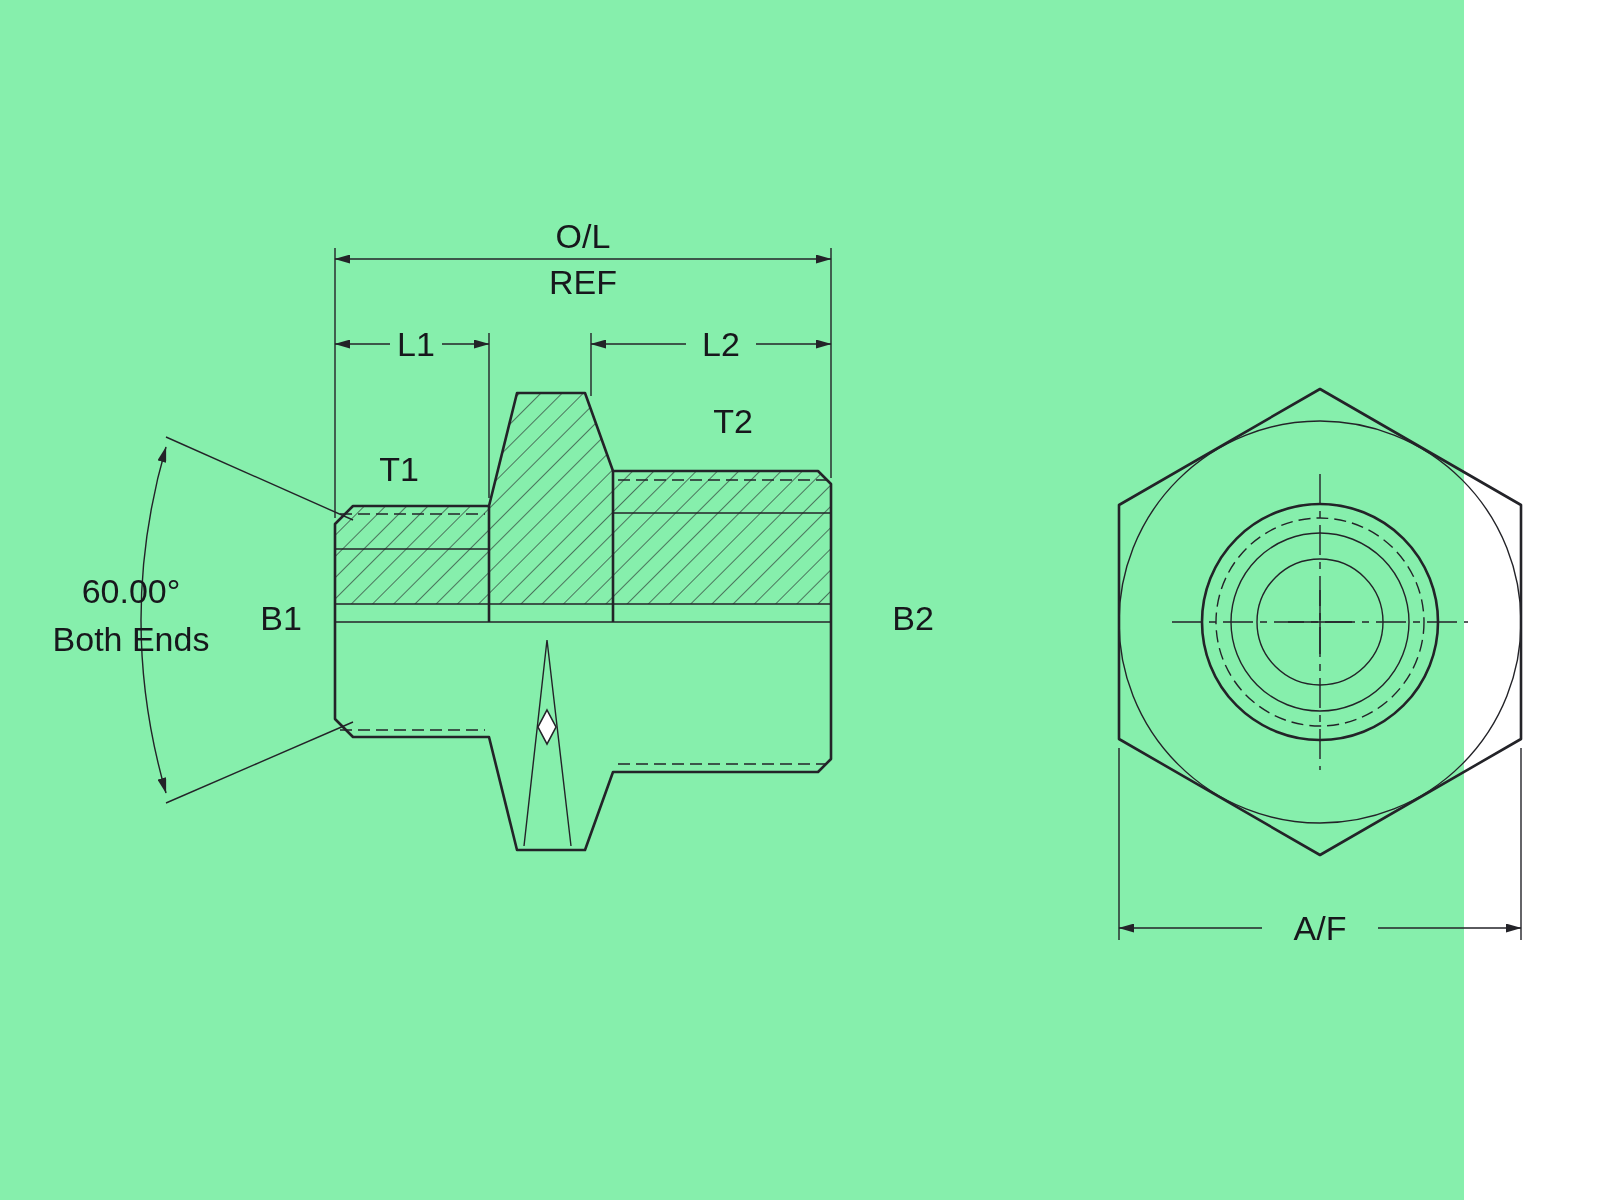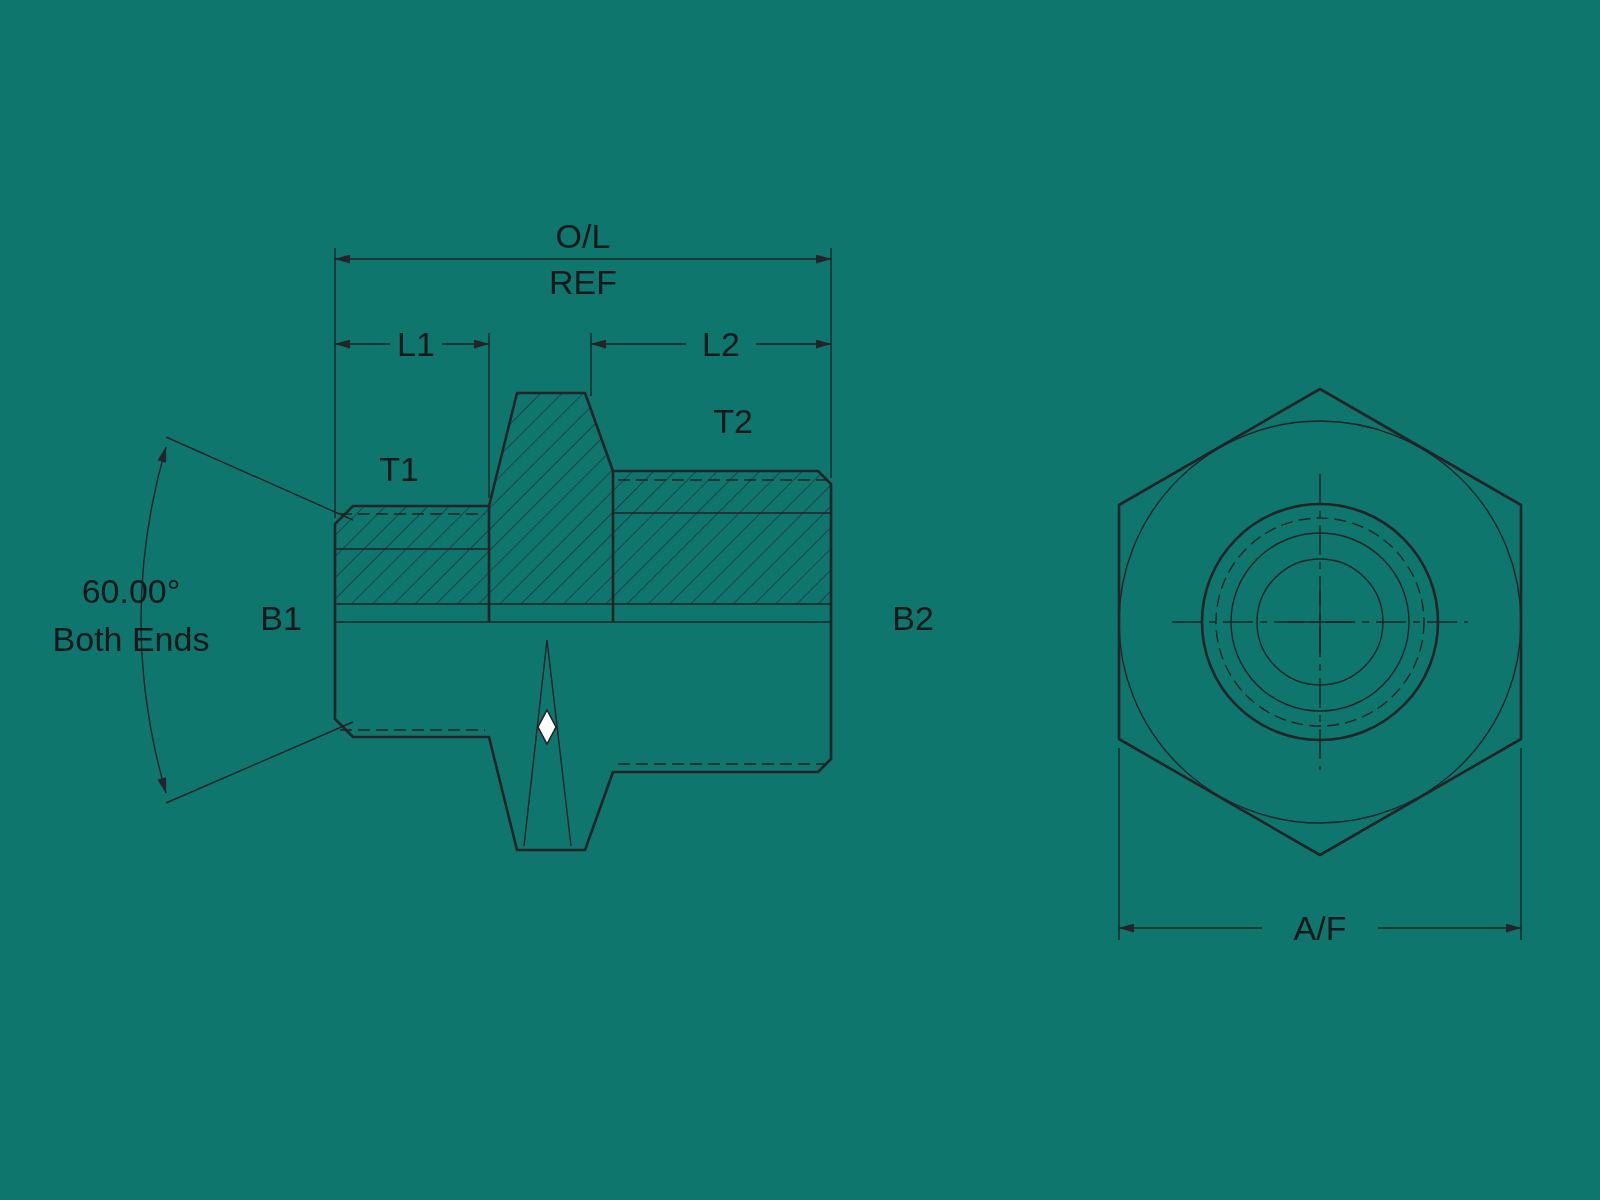--- a/index.html
+++ b/index.html
@@ -4,23 +4,23 @@
 <style>
   html, body {
     margin: 0;
     padding: 0;
     background: #ffffff;
     width: 1600px;
     height: 1200px;
     overflow: hidden;
   }
   .drawing-wrap {
-    width: 1600px;
+    width: 1464px;
     height: 1200px;
-    background: #0f766e;
+    background: #86efac;
   }
   svg text {
     font-family: "Liberation Sans", sans-serif;
     fill: #17171c;
     font-size: 34px;
   }
   .obj  { stroke: #232328; stroke-width: 2.6; fill: none; stroke-linejoin: round; }
   .thin { stroke: #232328; stroke-width: 1.4; fill: none; }
   .dash { stroke: #232328; stroke-width: 1.4; fill: none; stroke-dasharray: 12 6; }
   .cl   { stroke: #232328; stroke-width: 1.4; fill: none; stroke-dasharray: 30 7 7 7; }

